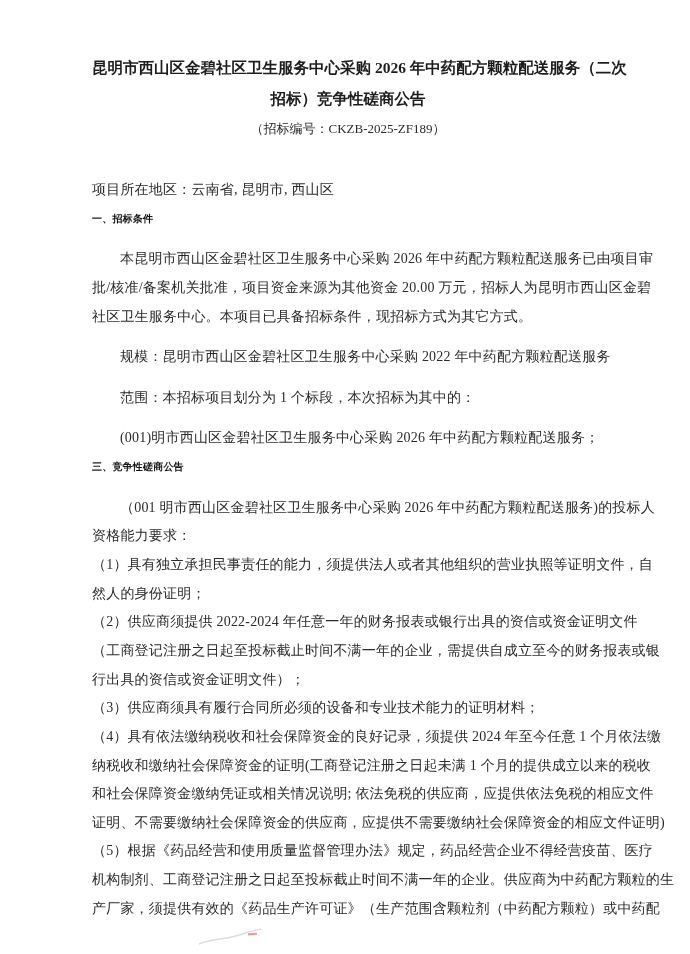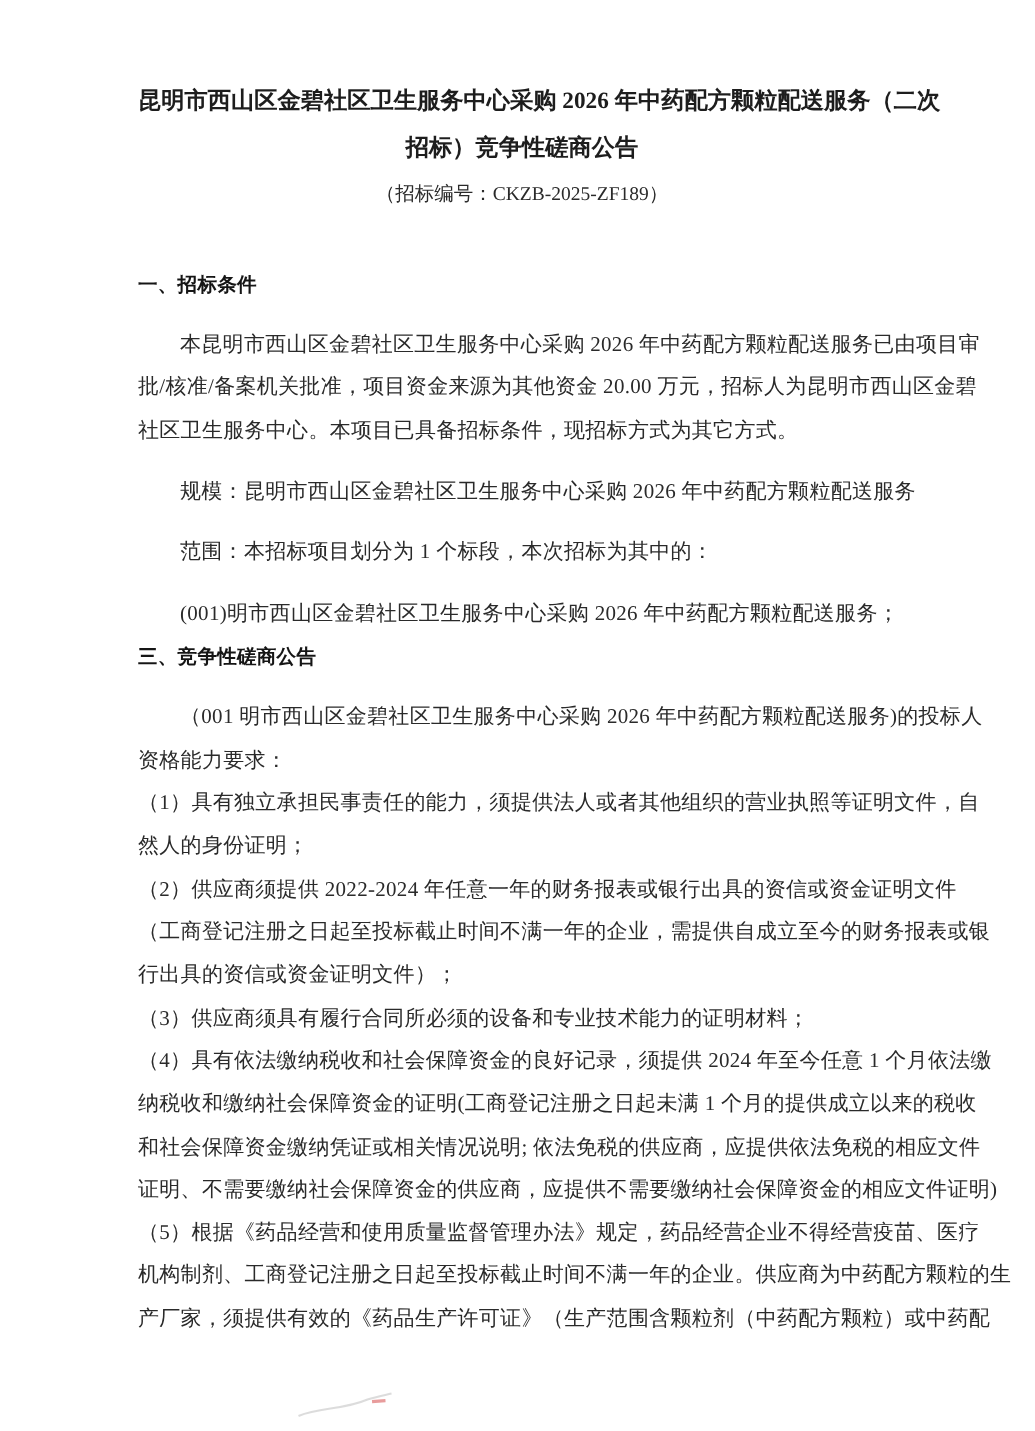--- a/index.html
+++ b/index.html
@@ -45,21 +45,21 @@
   }
   .line {
     font-size: 14px;
     line-height: 28.65px;
     height: 28.65px;
     white-space: nowrap;
     letter-spacing: 0.2px;
     color: #2a2a2a;
   }
   .line.heading {
-    font-size: 13px;
+    font-size: 10px;
     font-weight: bold;
     color: #151515;
   }
   .line.ind {
     padding-left: 28px;
     margin-top: 12px;
   }
   .artifact {
     position: absolute;
     left: 195px;
@@ -74,25 +74,26 @@
 <div class="page">
   <div class="content">
 
     <div class="title-block">
       <div class="title-line">昆明市西山区金碧社区卫生服务中心采购 2026 年中药配方颗粒配送服务（二次</div>
       <div class="title-line">招标）竞争性磋商公告</div>
       <div class="code-line">（招标编号：CKZB-2025-ZF189）</div>
     </div>
 
     <div class="body-block">
+      <div class="line">项目所在地区：云南省, 昆明市, 西山区</div>
       <div class="line heading">一、招标条件</div>
       <div class="line ind">本昆明市西山区金碧社区卫生服务中心采购 2026 年中药配方颗粒配送服务已由项目审</div>
       <div class="line">批/核准/备案机关批准，项目资金来源为其他资金 20.00 万元，招标人为昆明市西山区金碧</div>
       <div class="line">社区卫生服务中心。本项目已具备招标条件，现招标方式为其它方式。</div>
-      <div class="line ind">规模：昆明市西山区金碧社区卫生服务中心采购 2026 年中药配方颗粒配送服务</div>
+      <div class="line ind">规模：昆明市西山区金碧社区卫生服务中心采购 2022 年中药配方颗粒配送服务</div>
       <div class="line ind">范围：本招标项目划分为 1 个标段，本次招标为其中的：</div>
       <div class="line ind">(001)明市西山区金碧社区卫生服务中心采购 2026 年中药配方颗粒配送服务；</div>
       <div class="line heading">三、竞争性磋商公告</div>
       <div class="line ind">（001 明市西山区金碧社区卫生服务中心采购 2026 年中药配方颗粒配送服务)的投标人</div>
       <div class="line">资格能力要求：</div>
       <div class="line">（1）具有独立承担民事责任的能力，须提供法人或者其他组织的营业执照等证明文件，自</div>
       <div class="line">然人的身份证明；</div>
       <div class="line">（2）供应商须提供 2022-2024 年任意一年的财务报表或银行出具的资信或资金证明文件</div>
       <div class="line">（工商登记注册之日起至投标截止时间不满一年的企业，需提供自成立至今的财务报表或银</div>
       <div class="line">行出具的资信或资金证明文件）；</div>

